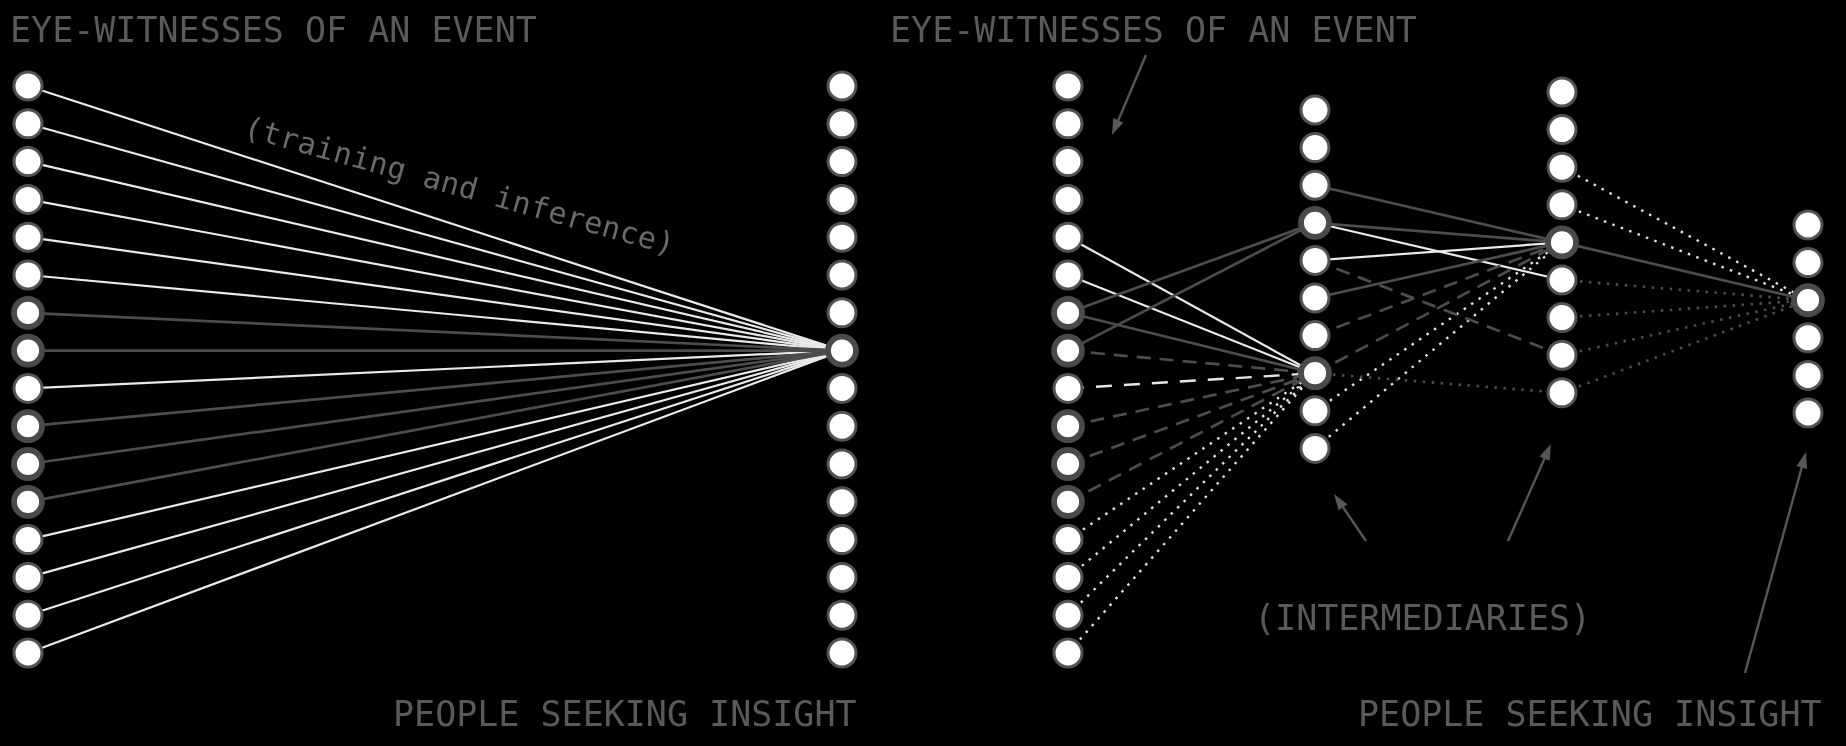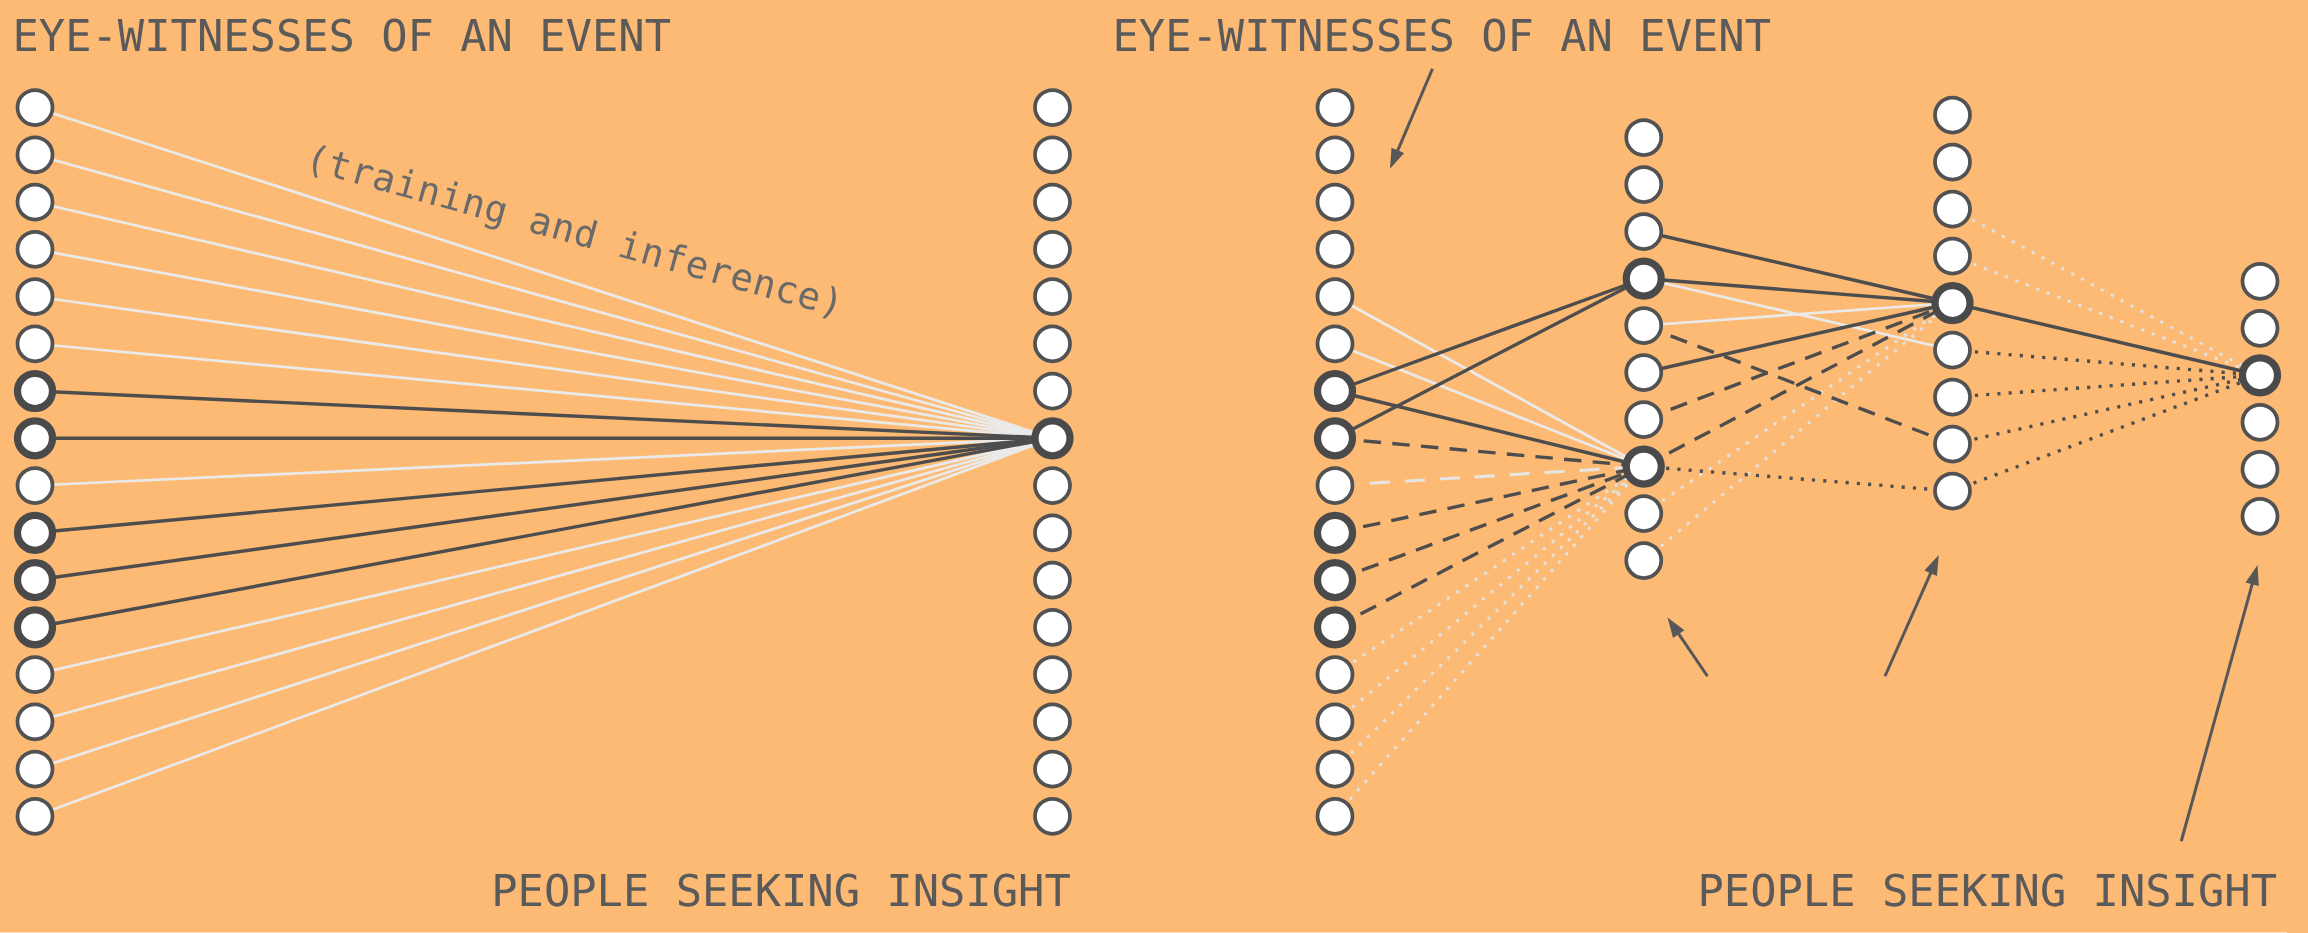--- a/index.html
+++ b/index.html
@@ -1,19 +1,19 @@
 <!DOCTYPE html>
 <html><head>
 <meta charset="utf-8">
 <style>
   html,body{margin:0;padding:0;background:#ffffff;}
   #stage{
     position:relative;
     width:1846px;height:746px;
-    background:#fdba74;
+    background:#000000;
     overflow:hidden;
     font-family:"DejaVu Sans Mono","Liberation Mono",monospace;
   }
   #net-svg{position:absolute;left:0;top:0;}
   .label{
     position:absolute;
     color:#5a5a5a;
     font-size:35px;
     line-height:1;
     white-space:nowrap;
@@ -175,16 +175,17 @@
     </svg>
 
   <div class="label" style="left:10px;top:13px;">EYE-WITNESSES OF AN EVENT</div>
 
   <div class="label annotation-rot" style="left:249px;top:112px;">(training and inference)</div>
 
   <div class="label" style="left:393px;top:697px;">PEOPLE SEEKING INSIGHT</div>
 
   <div class="label" style="left:890px;top:13px;">EYE-WITNESSES OF AN EVENT</div>
 
+  <div class="label" style="left:1254px;top:601px;">(INTERMEDIARIES)</div>
 
   <div class="label" style="left:1358px;top:697px;">PEOPLE SEEKING INSIGHT</div>
 
 </div>
 
 </body></html>

